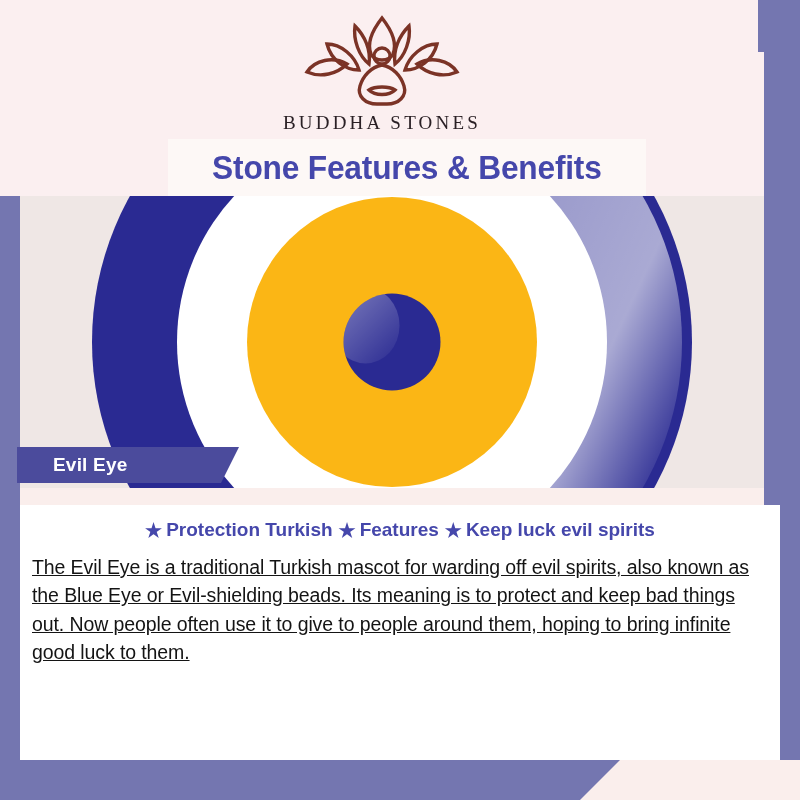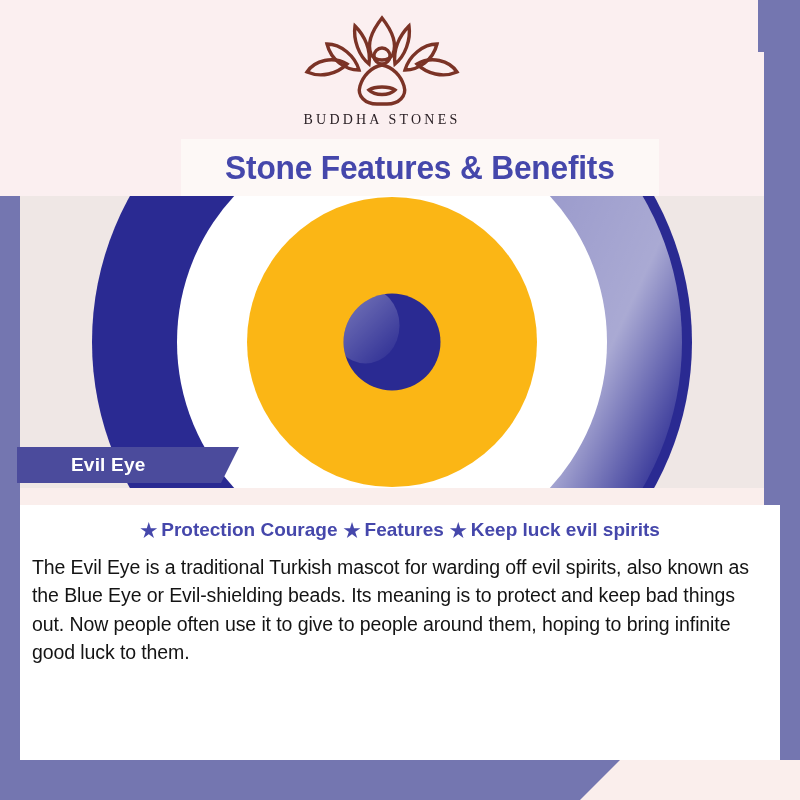--- a/index.html
+++ b/index.html
@@ -70,30 +70,30 @@
     width: 764px;
     text-align: center;
   }
   .logo-mark {
     display: block;
     margin: 0 auto;
   }
   .brand-name {
     margin-top: 2px;
     font-family: "Liberation Serif", serif;
-    font-size: 14px;
+    font-size: 19px;
     letter-spacing: 3.2px;
     color: #2a2025;
     font-weight: 400;
   }
 
   
   .title-band {
     position: absolute;
-    left: 181px;
+    left: 168px;
     top: 139px;
     width: 478px;
     height: 57px;
     background: #fdf8f6;
     display: flex;
     align-items: center;
     justify-content: center;
   }
   .title-text {
     font-family: "Liberation Sans Narrow", "Liberation Sans", sans-serif;
@@ -193,21 +193,21 @@
     width: 222px;
     background: #4b4b9c;
     clip-path: polygon(0 0, 100% 0, calc(100% - 18px) 100%, 0 100%);
     display: flex;
     align-items: center;
   }
   .eye-badge-label {
     color: #ffffff;
     font-size: 19px;
     font-weight: bold;
-    padding-left: 54px;
+    padding-left: 36px;
     letter-spacing: 0.2px;
   }
 
   
   .content {
     position: absolute;
     left: 20px;
     top: 505px;
     width: 760px;
     height: 255px;
@@ -235,20 +235,21 @@
     font-size: 19px;
     line-height: 1;
   }
   .body-text {
     margin: 12px 12px 0 12px;
     color: #141414;
     font-size: 19.5px;
     line-height: 1.45;
     font-family: "Liberation Sans Narrow", "Liberation Sans", sans-serif;
     letter-spacing: -0.1px;
+    text-decoration: underline;
   }
 </style>
 </head>
 <body>
 
 <div class="poster">
 
   <div class="bg-cream-top"></div>
 
   <div class="frame-right"></div>
@@ -303,21 +304,21 @@
   </div>
 
   <div class="eye-badge">
     <span class="eye-badge-label">Evil Eye</span>
   </div>
 
   <div class="content">
     <div class="features">
       <span class="feature">
         <span class="star">★</span>
-        <span>Protection  Courage</span>
+        <span>Protection  Turkish</span>
       </span>
       <span class="feature">
         <span class="star">★</span>
         <span>Features</span>
       </span>
       <span class="feature">
         <span class="star">★</span>
         <span>Keep luck evil spirits</span>
       </span>
     </div>

